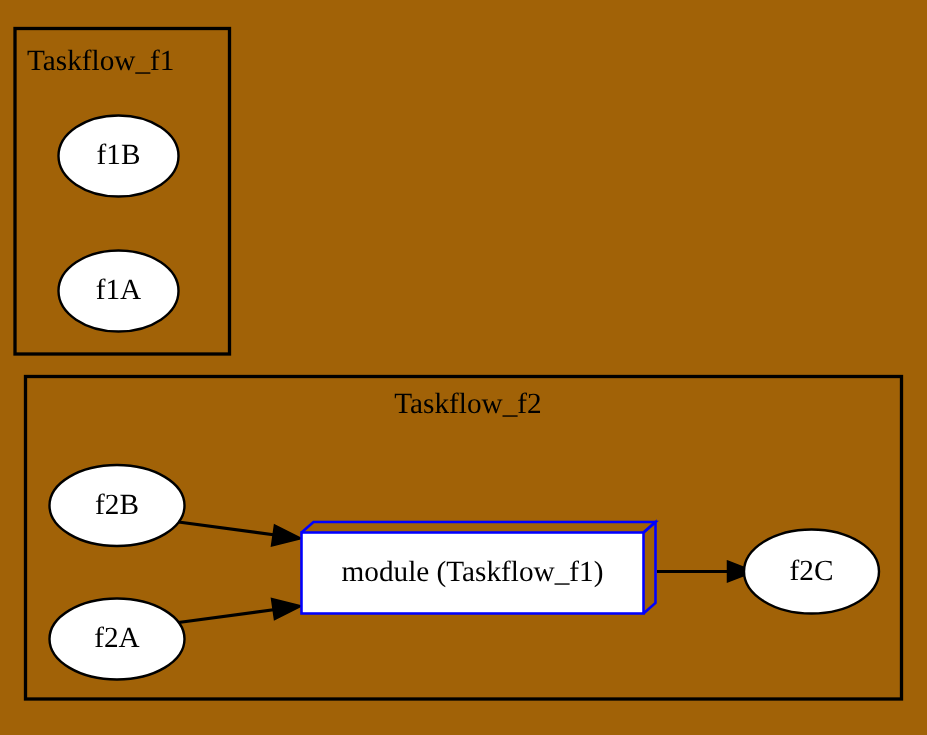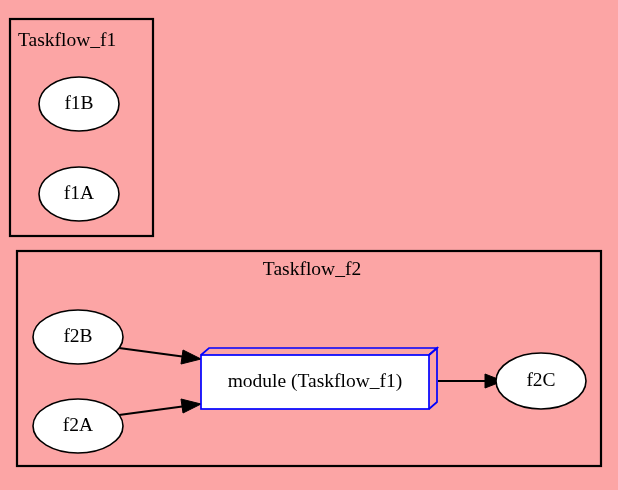--- a/index.html
+++ b/index.html
@@ -8,21 +8,21 @@
     padding: 0;
     background: #ffffff;
   }
   body {
     font-family: "Liberation Serif", "DejaVu Serif", serif;
   }
   #canvas {
     position: relative;
     width: 618px;
     height: 490px;
-    background: #fca5a5;
+    background: #a16207;
     overflow: hidden;
   }
   svg.graph-layer {
     position: absolute;
     left: 0;
     top: 0;
     width: 618px;
     height: 490px;
   }
   .cluster-box {

